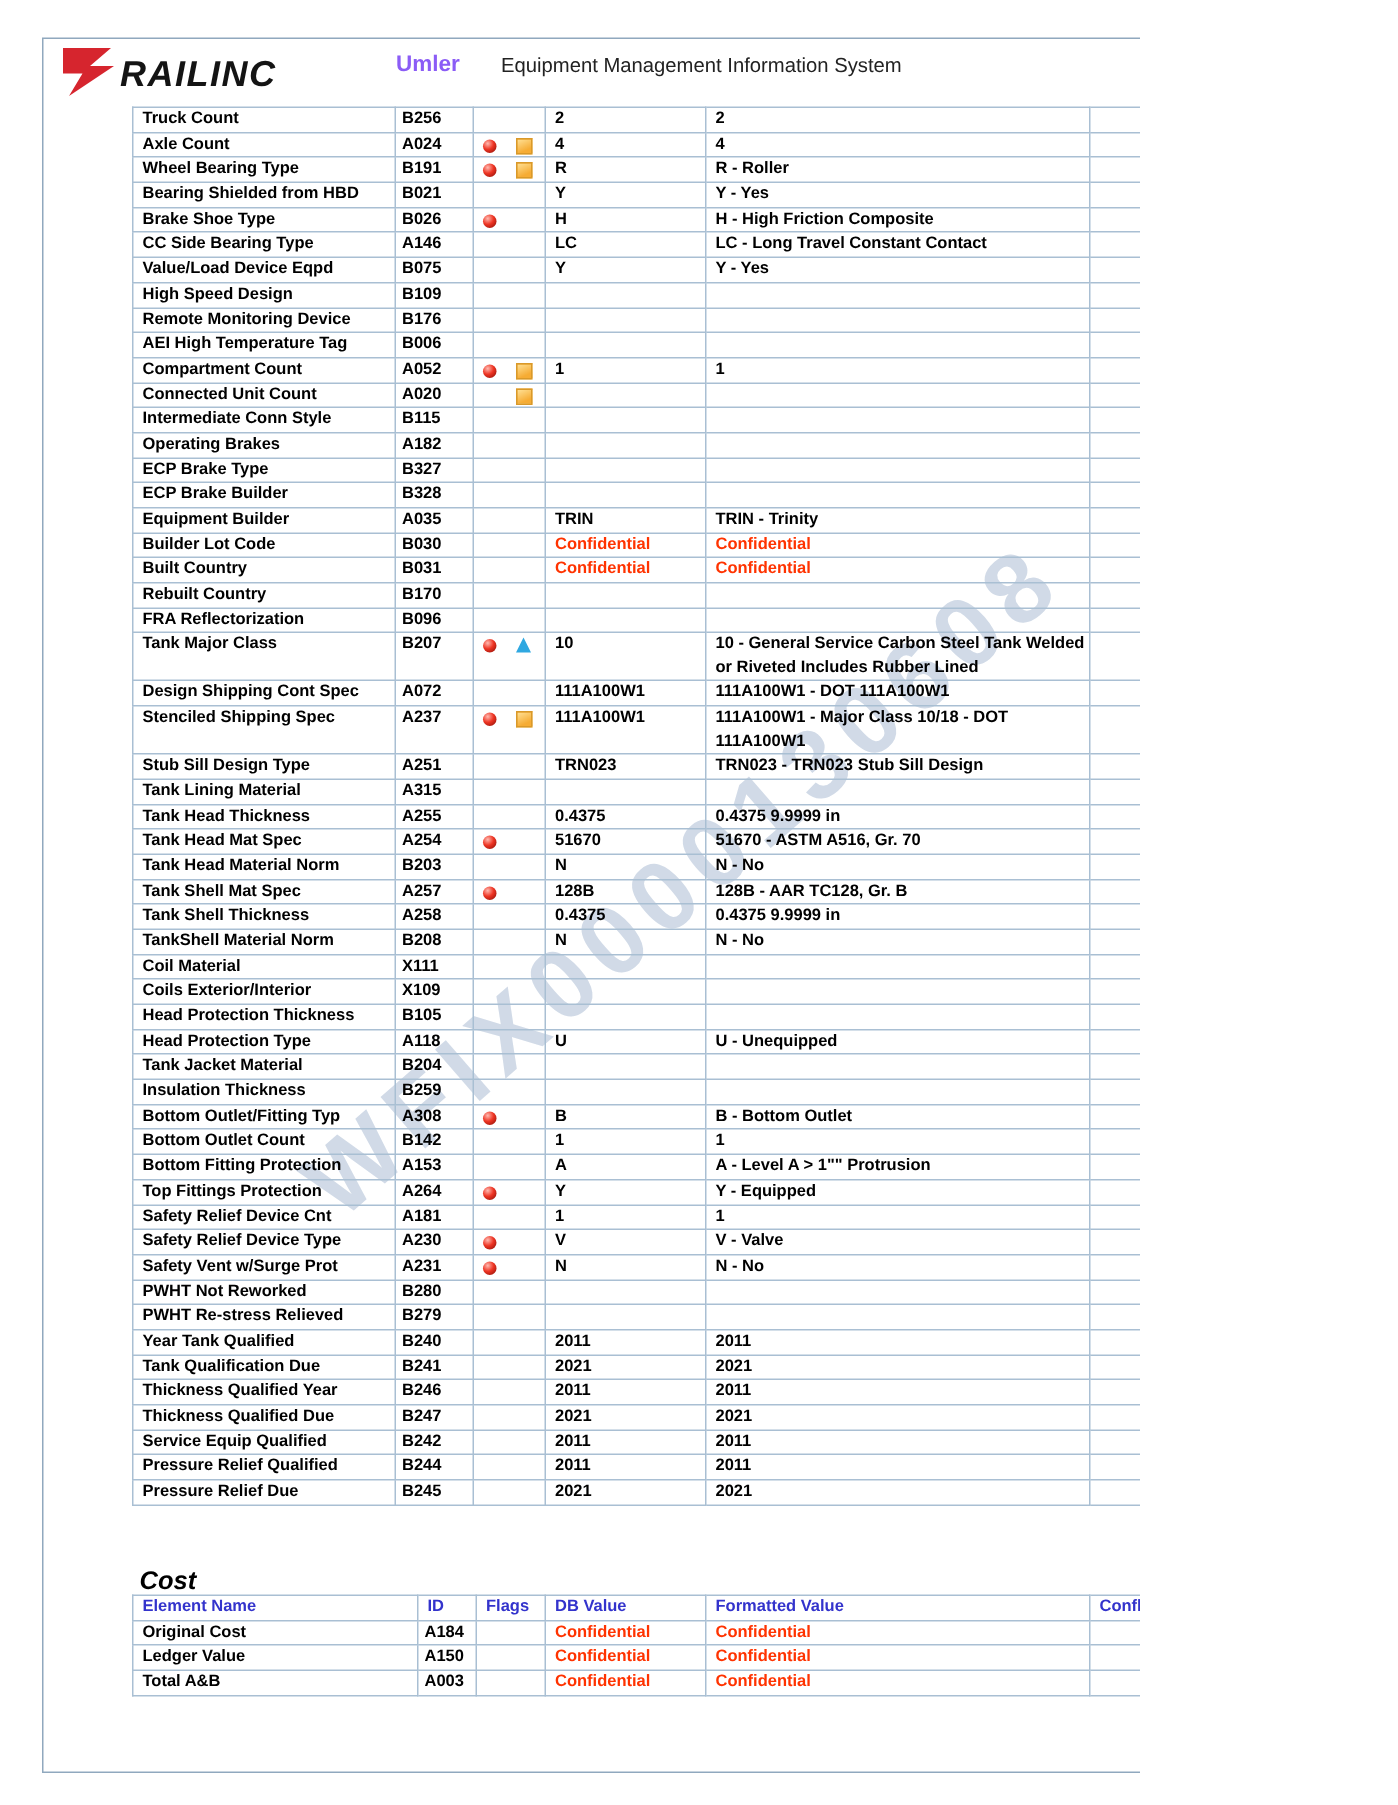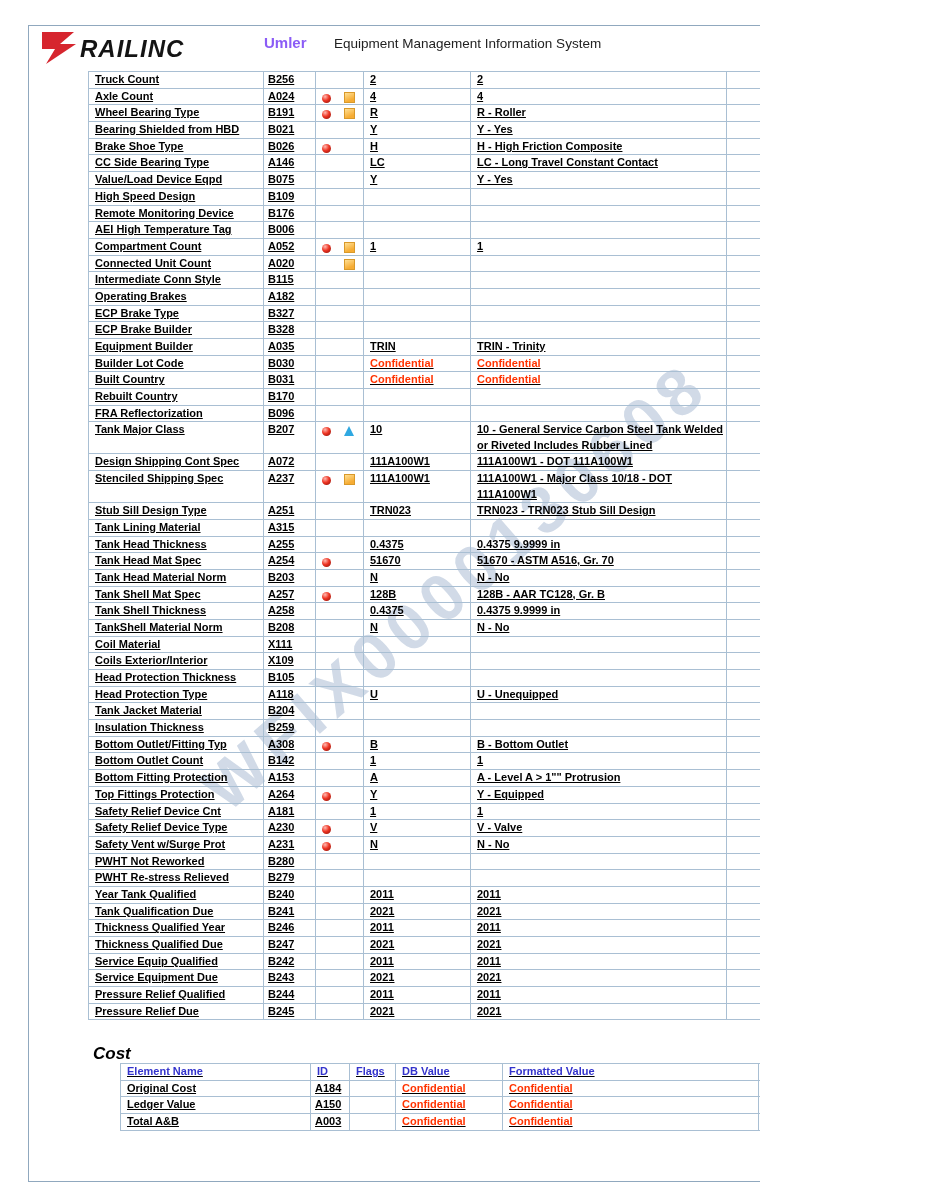--- a/index.html
+++ b/index.html
@@ -10,23 +10,23 @@
   
   .logo-wrap{position:absolute;left:40px;top:30px;width:220px;height:36px;}
   .app-name{position:absolute;left:264px;top:34px;font-size:15px;font-weight:bold;color:#8b5cf6;}
   .system-name{position:absolute;left:334px;top:36px;font-size:13.5px;color:#222;text-align:right;}
   
   .watermark{position:absolute;left:100px;top:548px;width:710px;text-align:center;
              transform:rotate(-41deg);transform-origin:center;
              font-size:66px;font-weight:bold;letter-spacing:8px;
              color:#C9D4E3;opacity:.85;z-index:1;white-space:nowrap;}
   
-  table{border-collapse:collapse;table-layout:fixed;position:relative;z-index:2;text-decoration:underline;}
+  table{border-collapse:collapse;table-layout:fixed;position:relative;z-index:2;}
   .main-table{position:absolute;left:88px;top:71px;width:754px;}
-  .cost-table{position:absolute;left:88px;top:1063px;width:754px;margin-left:32px;}
+  .cost-table{position:absolute;left:88px;top:1063px;width:754px;}
   td,th{border:1px solid #A9BFD3;overflow:hidden;vertical-align:top;
         font-size:11px;font-weight:bold;color:#000;line-height:15.5px;
         padding:0 0 0 6px;height:15.7px;background:transparent;}
   .id-cell{font-size:11px;padding-left:4px;}
   .flags-cell{position:relative;padding:0;}
   .conflict-cell{padding:0;}
   th{text-align:left;color:#3333CC;font-size:11px;}
   .conf{color:#FF3300;}
   
   .flag-slot1,.flag-slot2{position:absolute;top:3px;}
@@ -521,28 +521,20 @@
         </tr>
         <tr>
           <td class="name-cell">Service Equip Qualified</td>
           <td class="id-cell">B242</td>
           <td class="flags-cell"></td>
           <td class="value-cell">2011</td>
           <td class="value-cell">2011</td>
           <td class="conflict-cell"></td>
         </tr>
         <tr>
-          <td class="name-cell">Service Equipment Due</td>
-          <td class="id-cell">B243</td>
-          <td class="flags-cell"></td>
-          <td class="value-cell">2021</td>
-          <td class="value-cell">2021</td>
-          <td class="conflict-cell"></td>
-        </tr>
-        <tr>
           <td class="name-cell">Pressure Relief Qualified</td>
           <td class="id-cell">B244</td>
           <td class="flags-cell"></td>
           <td class="value-cell">2011</td>
           <td class="value-cell">2011</td>
           <td class="conflict-cell"></td>
         </tr>
         <tr>
           <td class="name-cell">Pressure Relief Due</td>
           <td class="id-cell">B245</td>

